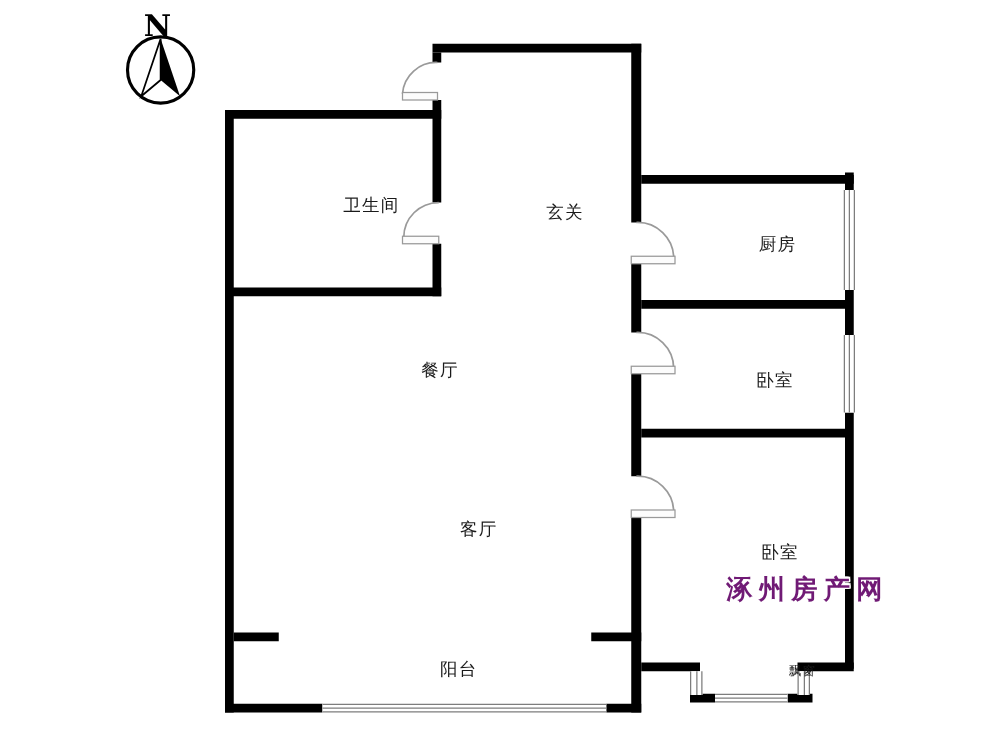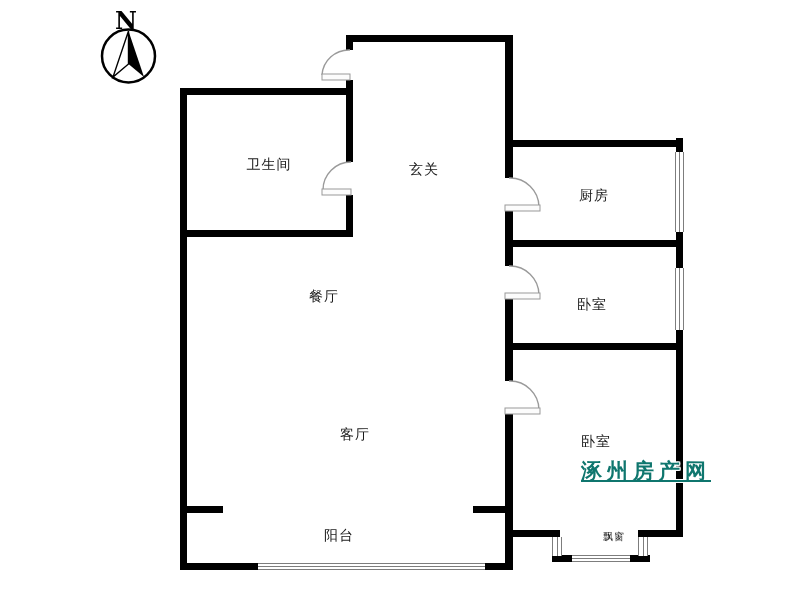--- a/index.html
+++ b/index.html
@@ -12,29 +12,28 @@
       linear-gradient(#7d7d7d,#7d7d7d) center/100% 1px no-repeat #ffffff;
       border-top:1px solid #7d7d7d;border-bottom:1px solid #7d7d7d;box-sizing:border-box;}
   .win-v{position:absolute;background:
       linear-gradient(90deg,#7d7d7d,#7d7d7d) center/1px 100% no-repeat #ffffff;
       border-left:1px solid #7d7d7d;border-right:1px solid #7d7d7d;box-sizing:border-box;}
   #overlay{position:absolute;left:0;top:0;z-index:3;}
   .arc{fill:none;stroke:#9a9a9a;stroke-width:1.4;}
   .panel{fill:#fcfcfc;stroke:#999999;stroke-width:1;}
   .room-label{
     position:absolute;transform:translate(-50%,-50%);z-index:4;
-    font-size:14px;color:#1a1a1a;letter-spacing:1px;white-space:nowrap;
+    font-size:14px;color:#1a1a1a;letter-spacing:1px;white-space:nowrap;margin-left:28px;
   }
   #watermark{position:absolute;left:0;top:0;width:800px;height:600px;z-index:9;pointer-events:none;}
   .wm-line{
     position:absolute;transform:translate(-50%,-50%);white-space:nowrap;
-    color:#0f766e;font-weight:bold;
+    color:#701a75;font-weight:bold;
     text-shadow:-1px -1px 0 #fff,1px -1px 0 #fff,-1px 1px 0 #fff,1px 1px 0 #fff,
                  0 -1px 0 #fff,0 1px 0 #fff,-1px 0 0 #fff,1px 0 0 #fff;
-    text-decoration:underline;
   }
   #wm-name{left:646px;top:471px;font-size:21px;letter-spacing:5px;}
   #wm-url{left:646px;top:495px;font-size:16px;letter-spacing:0px;}
   #compass-n{font-family:"DejaVu Serif","Liberation Serif",serif;font-size:24px;font-weight:bold;}
 </style>
 </head>
 <body>
 
 <div id="canvas">
 
@@ -116,21 +115,21 @@
       <path class="arc" d="M 509 381 A 29 29 0 0 1 539 410"></path>
       <rect class="panel" x="505" y="408" width="35" height="6"></rect>
     </g>
   </svg>
 
   <div class="room-label" style="left:269px;top:165px;">卫生间</div>
   <div class="room-label" style="left:424px;top:170px;">玄关</div>
   <div class="room-label" style="left:594px;top:196px;">厨房</div>
   <div class="room-label" style="left:324px;top:297px;">餐厅</div>
   <div class="room-label" style="left:592px;top:305px;">卧室</div>
-  <div class="room-label" style="left:355px;top:435px;">客厅</div>
+  <div class="room-label" style="left:355px;top:424px;">客厅</div>
   <div class="room-label" style="left:596px;top:442px;">卧室</div>
   <div class="room-label" style="left:339px;top:536px;font-family:Liberation Mono, monospace;">阳台</div>
   <div class="room-label" style="left:614px;top:537px;font-size:10px;">飘窗</div>
 
   <div id="watermark">
     <div class="wm-line" id="wm-name">涿州房产网</div>
   </div>
 
 </div>
 

